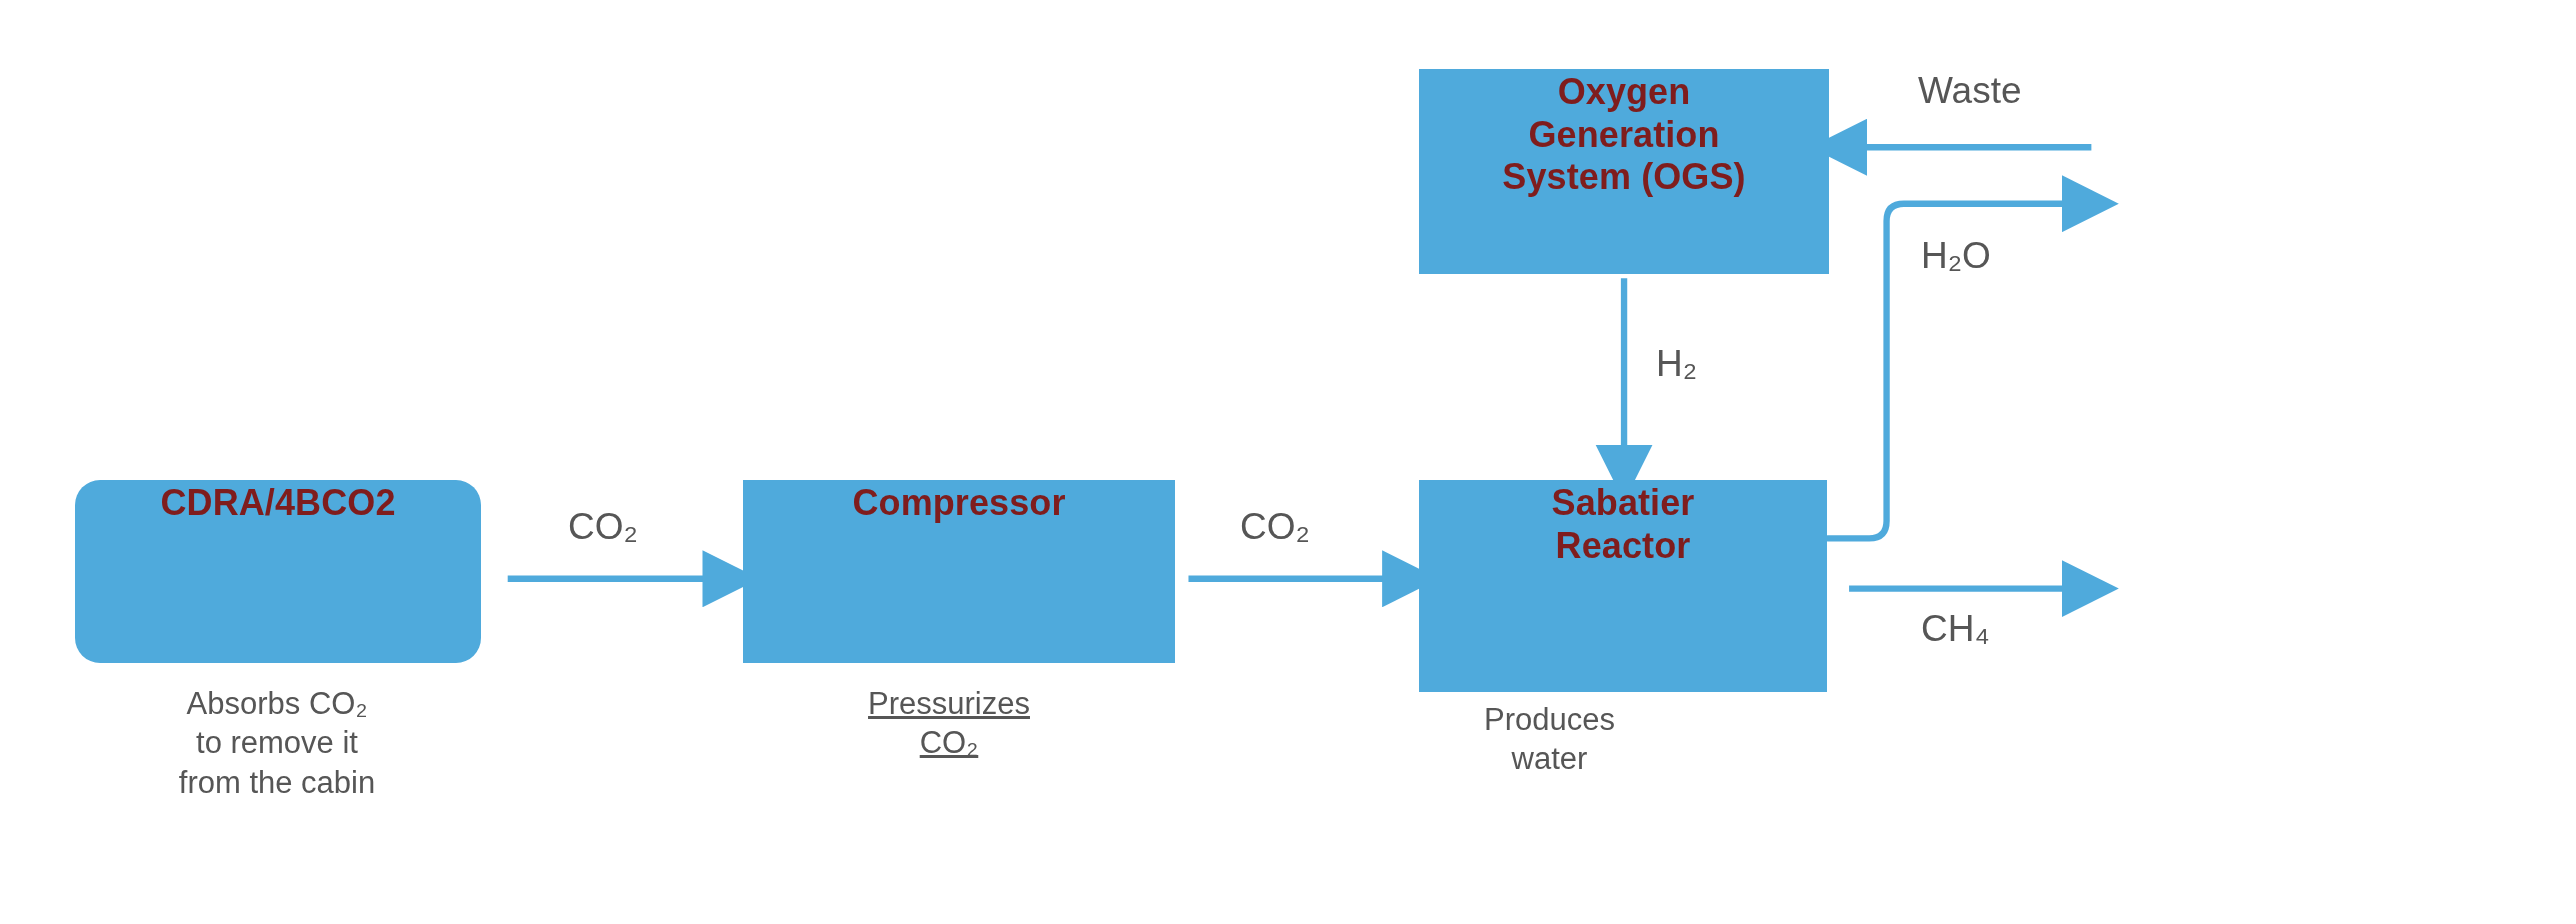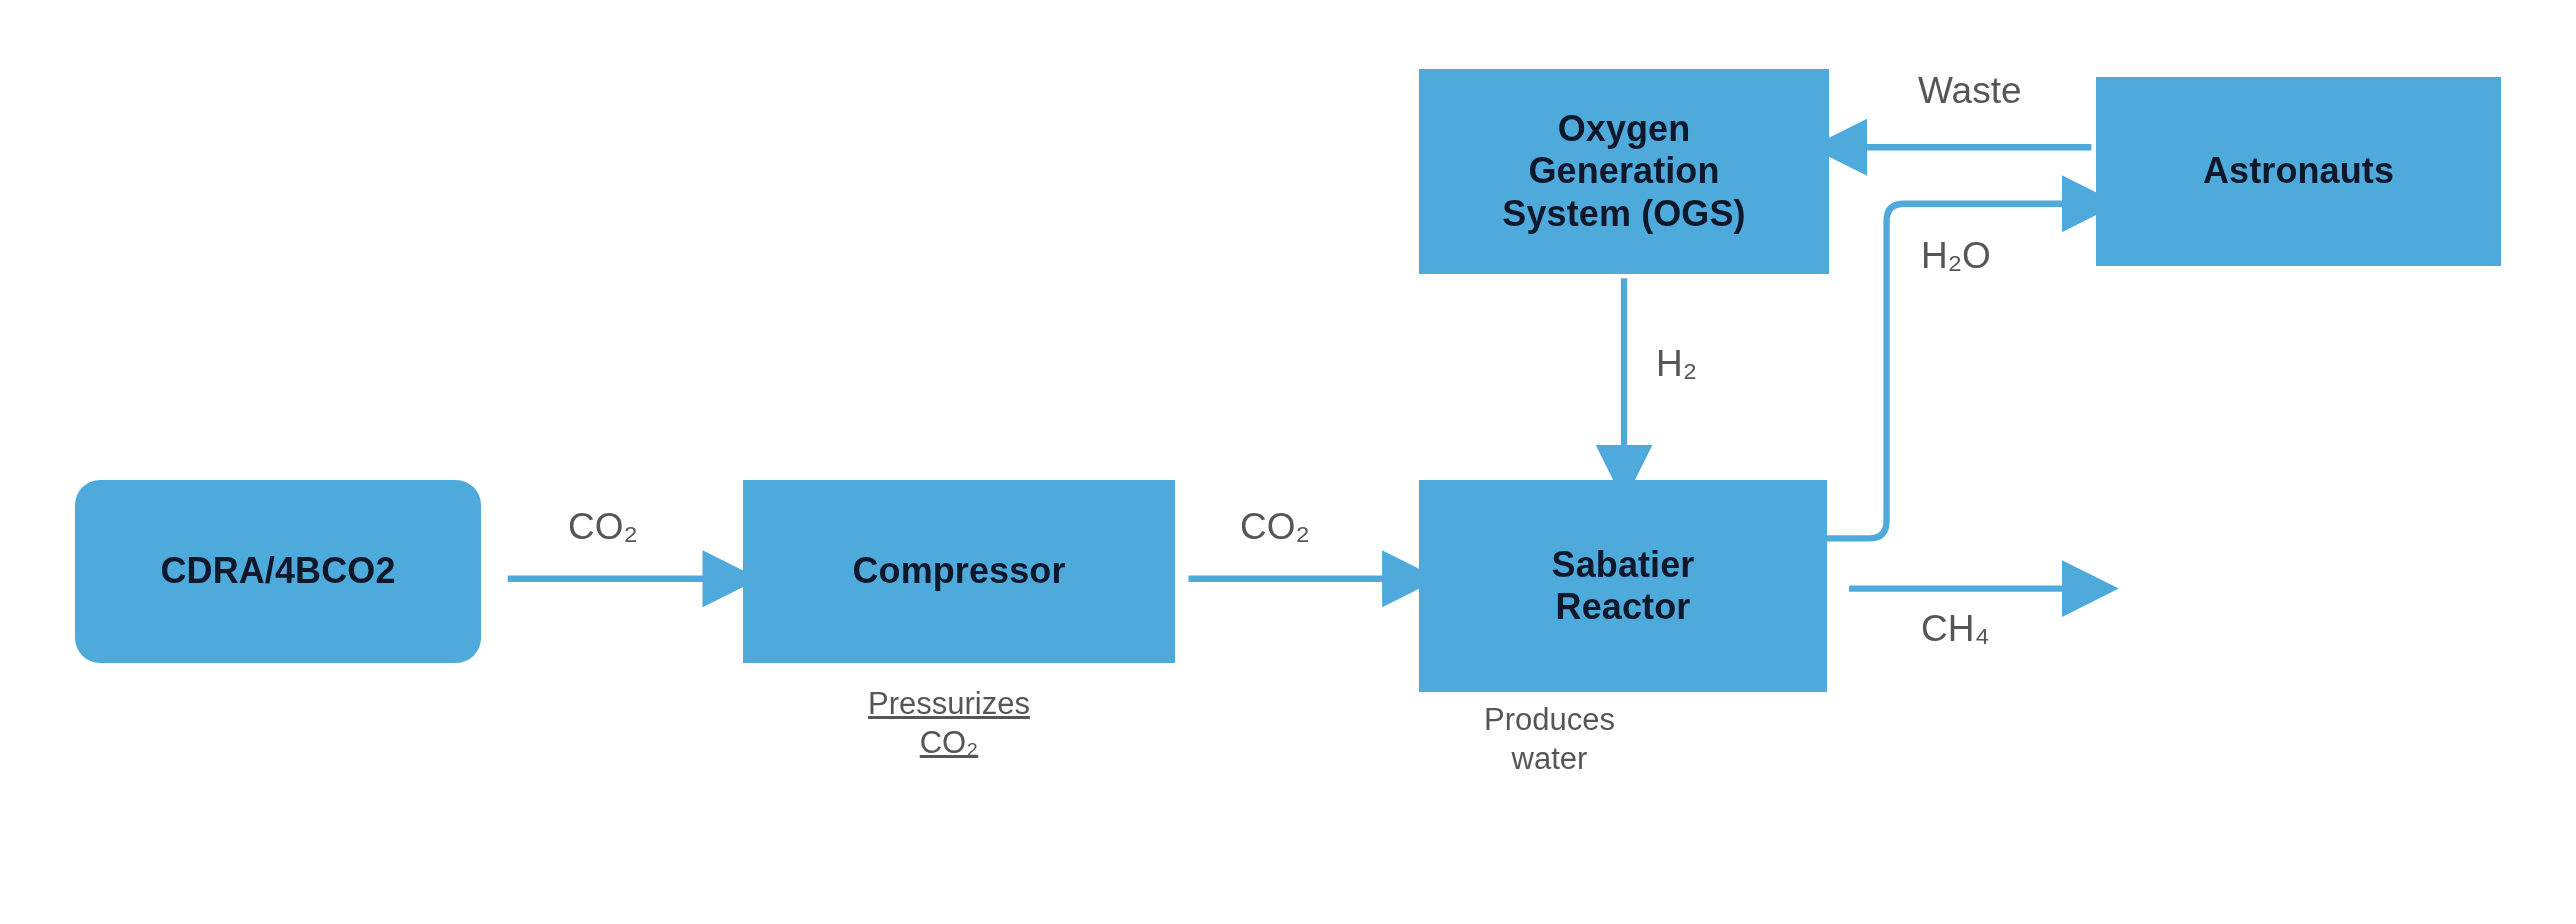--- a/index.html
+++ b/index.html
@@ -15,23 +15,22 @@
     position: relative;
     width: 2576px;
     height: 925px;
     background: #ffffff;
     overflow: hidden;
   }
   
   .node {
     position: absolute;
     background: #4FAADC;
-    color: #0f172a;
+    color: #7f1d1d;
     display: flex;
-    align-items: center;
     justify-content: center;
     text-align: center;
     font-weight: bold;
     font-size: 36px;
     line-height: 1.18;
     letter-spacing: 0.1px;
     box-sizing: border-box;
     padding: 2.3px 5.8px;
   }
   .node .node-label { display: block; white-space: pre-line; }
@@ -91,43 +90,43 @@
     <line x1="3625" y1="255" x2="3232" y2="255" stroke="#4FAADC" stroke-width="11" marker-end="url(#arrowL)"></line>
 
     <path d="M3168,933 L3240,933 Q3270,933 3270,903 L3270,383 Q3270,353 3300,353 L3578,353" fill="none" stroke="#4FAADC" stroke-width="11" stroke-linecap="round" marker-end="url(#arrowR)"></path>
 
     <line x1="3205" y1="1020" x2="3578" y2="1020" stroke="#4FAADC" stroke-width="11" marker-end="url(#arrowR)"></line>
   </svg>
 
   <div class="node" style="left:75px; top:480px; width:406px; height:183px;border-radius:25px;">
     <span class="node-label">CDRA/4BCO2</span>
   </div>
+  <div class="caption" style="left:58px; top:684px; width:438px;">Absorbs CO₂
+to remove it
+from the cabin</div>
 
   <div class="node" style="left:743px; top:480px; width:432px; height:183px;">
     <span class="node-label">Compressor</span>
   </div>
   <div class="caption" style="left:733px; top:684px; width:432px;text-decoration:underline;">Pressurizes
 CO₂</div>
 
   <div class="node" style="left:1419px; top:69px; width:410px; height:205px;">
     <span class="node-label">Oxygen
 Generation
 System (OGS)</span>
   </div>
 
   <div class="node" style="left:1419px; top:480px; width:408px; height:212px;">
     <span class="node-label">Sabatier
 Reactor</span>
   </div>
   <div class="caption" style="left:1339px; top:684px; width:421px;margin-top:16px;">Produces
 water</div>
 
-  <div class="node" style="left:2096px; top:77px; width:405px; height:189px;">
-    <span class="node-label">Astronauts</span>
-  </div>
 
 
   <div class="edge-label" style="left:568px; top:508px;">
     <span>CO₂</span>
   </div>
 
   <div class="edge-label" style="left:1240px; top:508px;">
     <span>CO₂</span>
   </div>
 

